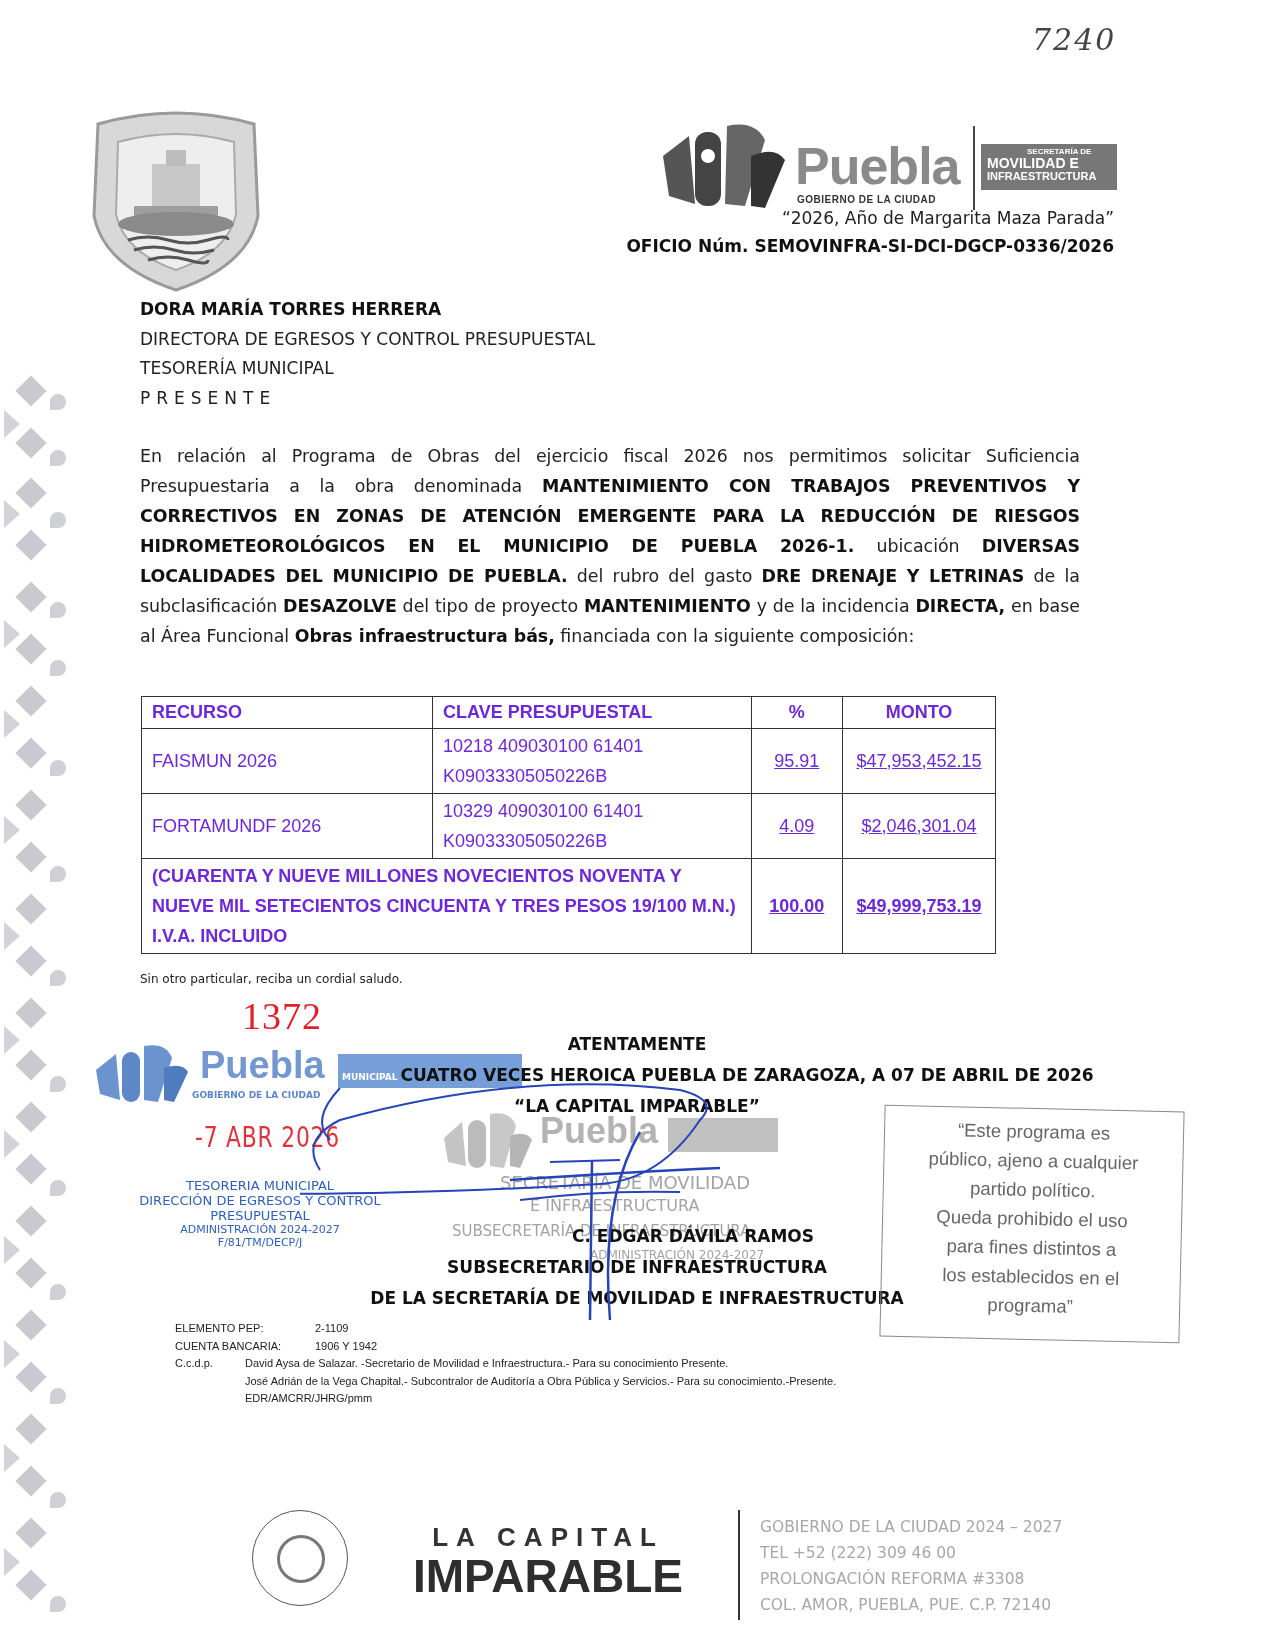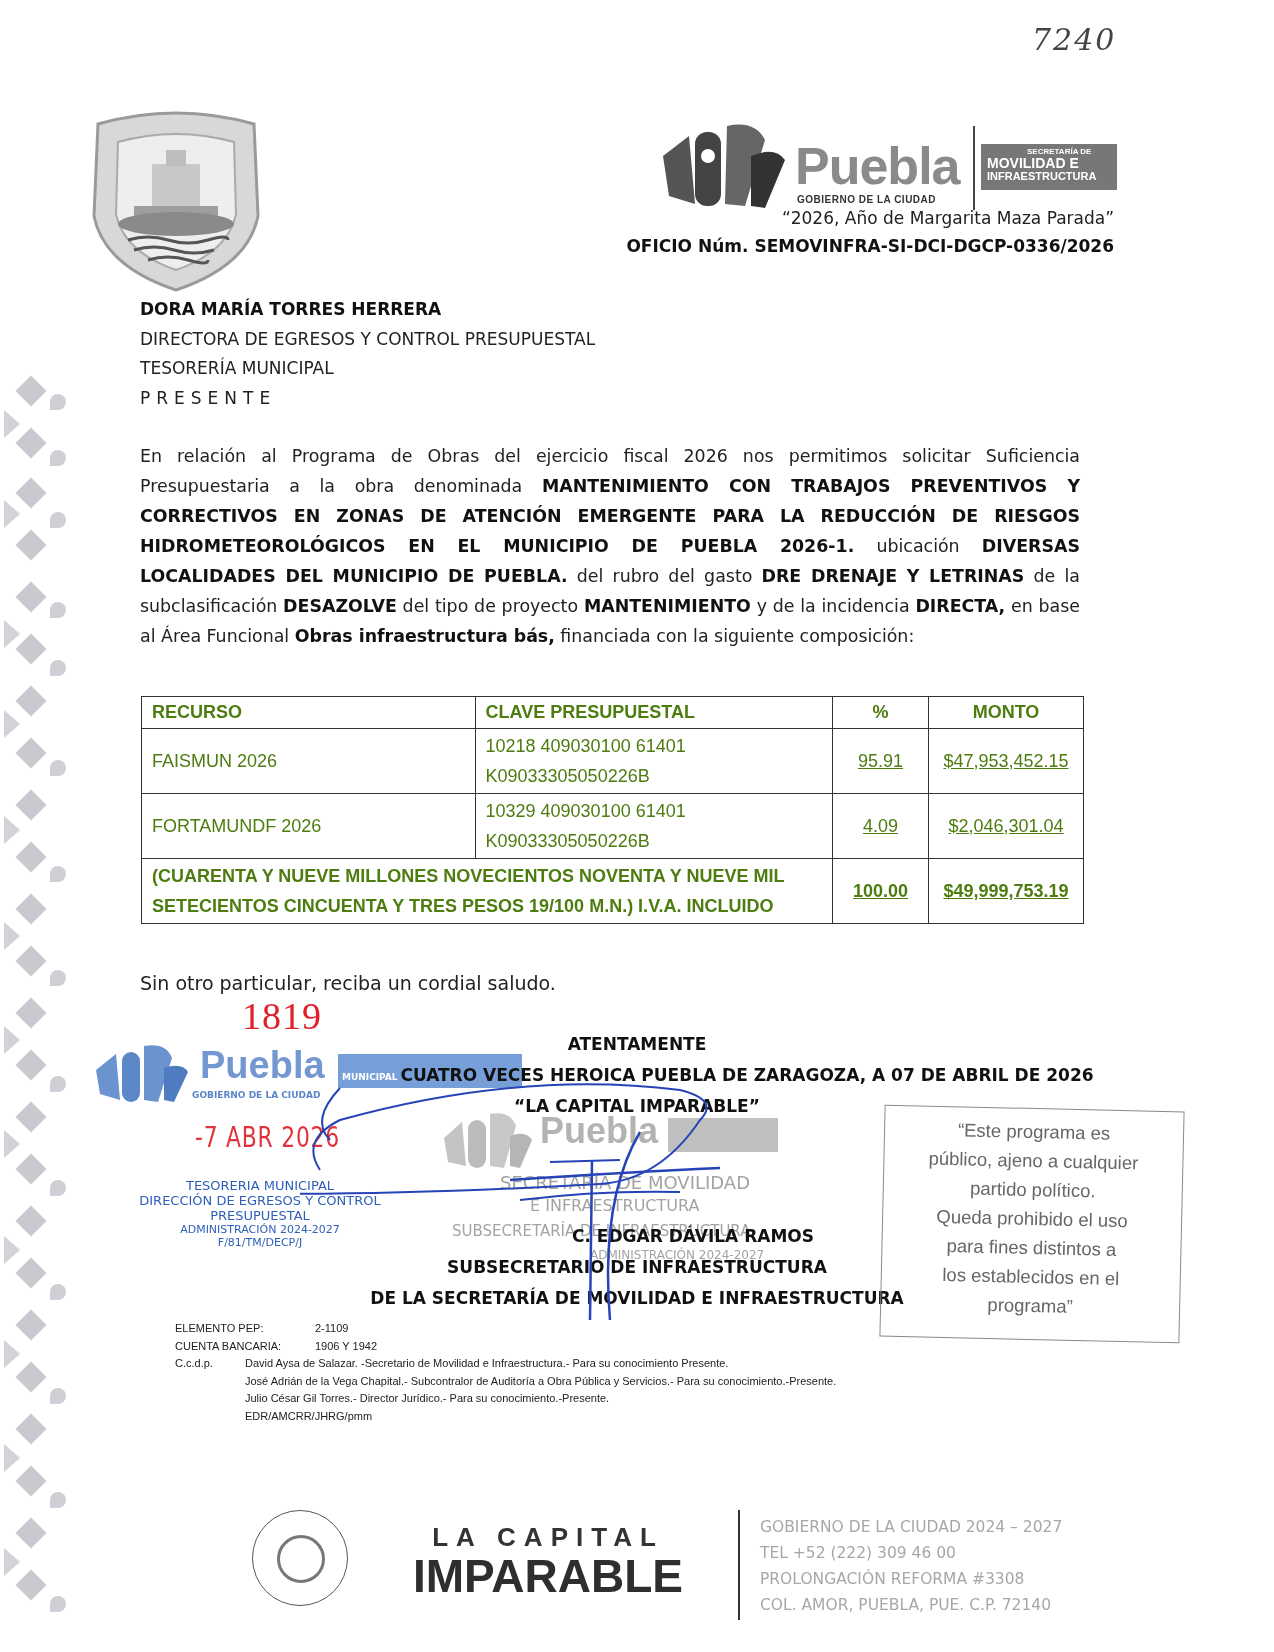--- a/index.html
+++ b/index.html
@@ -35,30 +35,30 @@
     
     .addr { left: 140px; top: 295px; font-size: 17px; line-height: 29.5px; color: #222; }
     .addr .name { font-weight: bold; color: #111; }
     .addr .presente { letter-spacing: 6px; }
 
     
     .body-p { left: 140px; top: 441px; width: 940px; font-size: 17.4px; line-height: 30px; text-align: justify; color: #222; }
     .body-p b { color: #111; }
 
     
-    .budget-table { left: 141px; top: 696px; width: 943px; border-collapse: collapse; font-family: "Liberation Sans", sans-serif; font-size: 18px; color: #4d7c0f; }
+    .budget-table { left: 141px; top: 696px; width: 855px; border-collapse: collapse; font-family: "Liberation Sans", sans-serif; font-size: 18px; color: #6d28d9; }
     .budget-table td, .budget-table th { border: 1.5px solid #333; padding: 2px 10px; vertical-align: middle; }
     .budget-table th { font-weight: bold; text-align: left; height: 32px; }
     .budget-table th.c { text-align: center; }
     .budget-table td.c { text-align: center; text-decoration: underline; }
     .budget-table td.clave { line-height: 30px; margin-left: 8px; }
     .budget-table tr.data td { height: 62px; }
     .budget-table tr.total td { font-weight: bold; line-height: 30px; }
 
-    .closing { left: 140px; top: 972px; font-size: 19px; color: #222; }
+    .closing { left: 140px; top: 972px; font-size: 12px; color: #222; }
 
     
     .folio { left: 242px; top: 994px; font-family: "Liberation Serif", serif; font-size: 38px; color: #e0202a; letter-spacing: 1px; }
 
     
     .att { left: 0; width: 1274px; text-align: center; font-weight: bold; font-size: 17px; color: #111; }
     .att1 { top: 1034px; left: 0; }
     .att2 { top: 1065px; left: 110px; }
     .att3 { top: 1096px; left: 0; }
 
@@ -242,21 +242,21 @@
   <tr class="total">
     <td colspan="2">(CUARENTA Y NUEVE MILLONES NOVECIENTOS NOVENTA Y NUEVE MIL SETECIENTOS CINCUENTA Y TRES PESOS 19/100 M.N.) I.V.A. INCLUIDO</td>
     <td class="c">100.00</td>
     <td class="c">$49,999,753.19</td>
   </tr>
 </tbody>
   </table>
 
 <div class="abs closing">Sin otro particular, reciba un cordial saludo.</div>
 
-<div class="abs folio">1819</div>
+<div class="abs folio">1372</div>
 
 <div class="abs stamp-blue-logo">
   <svg style="position:absolute;left:0;top:0" width="100" height="64" viewBox="0 0 100 64">
     <path d="M4 30 L24 14 L28 60 L8 54 Z" fill="#6b93cf"></path>
     <rect x="30" y="12" width="18" height="50" rx="9" fill="#5d88c8"></rect>
     <path d="M52 6 Q74 2 80 18 L66 62 L52 60 Z" fill="#6b93cf"></path>
     <path d="M72 28 Q90 22 96 32 L82 62 L72 60 Z" fill="#4f7cc0"></path>
   </svg>
   <span class="pueb">Puebla</span>
   <span class="gob">GOBIERNO DE LA CIUDAD</span>
@@ -329,24 +329,20 @@
   <div class="row">
       <span class="k2">C.c.d.p.</span>
       <span>David Aysa de Salazar. -Secretario de Movilidad e Infraestructura.- Para su conocimiento Presente.</span>
     </div>
   <div class="row">
       <span class="k2"></span>
       <span>José Adrián de la Vega Chapital.- Subcontralor de Auditoría a Obra Pública y Servicios.- Para su conocimiento.-Presente.</span>
     </div>
   <div class="row">
       <span class="k2"></span>
-      <span>Julio César Gil Torres.- Director Jurídico.- Para su conocimiento.-Presente.</span>
-    </div>
-  <div class="row">
-      <span class="k2"></span>
       <span>EDR/AMCRR/JHRG/pmm</span>
     </div>
 </div>
 
 <div class="abs seal" title="">
   <div class="inner"></div>
 </div>
 <div class="abs capital">
   <span class="t1">LA CAPITAL</span>
   <span class="t2">IMPARABLE</span>

